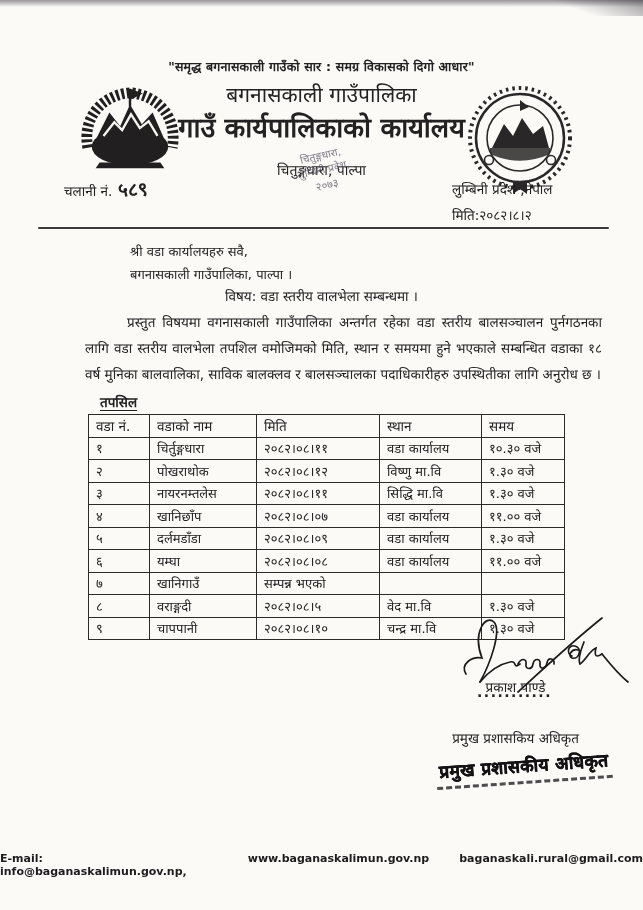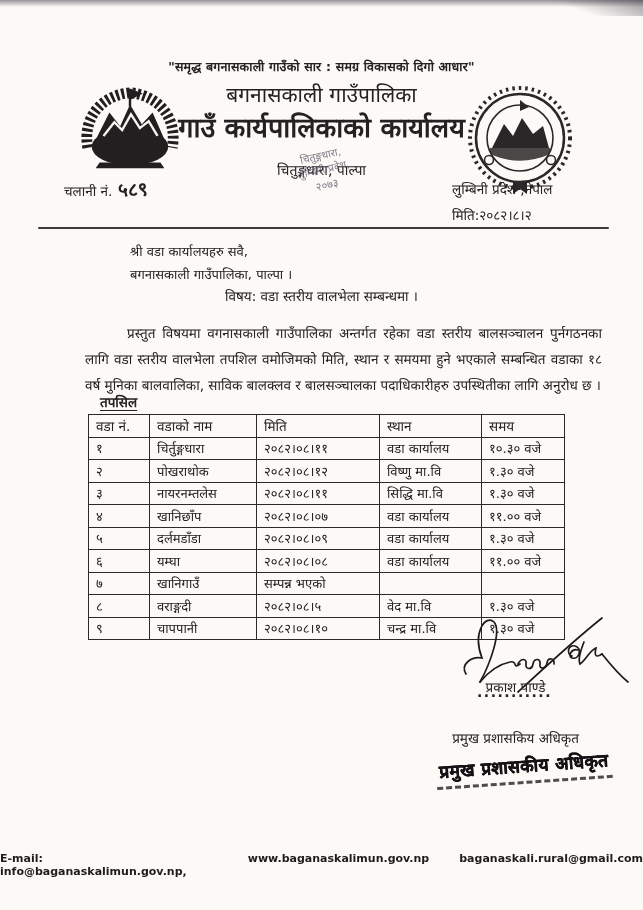--- a/index.html
+++ b/index.html
@@ -40,21 +40,21 @@
   .refblock .dispatch-no { font-size:19px; font-weight:600; display:inline-block;
     transform:rotate(-2deg); margin-left:6px; }
   .dateblock { position:absolute; left:452px; top:176px; font-size:13.5px; line-height:26px; }
 
   .rule { position:absolute; top:227px; left:38px; width:571px; height:2px;
     background:#3c3a3b; border-radius:2px; }
 
   .addr { position:absolute; left:85px; top:240px; font-size:13px; line-height:23px;margin-left:45px; }
   .subject { top:287px; font-size:13.5px; }
 
-  .bodytext { position:absolute; left:85px; top:320px; width:517px;
+  .bodytext { position:absolute; left:85px; top:309px; width:517px;
     font-size:13.5px; line-height:26px; text-align:justify; text-indent:42px; }
 
   .tapasil { position:absolute; left:100px; top:393px; font-size:13.5px;
     font-weight:600; text-decoration:underline; text-underline-offset:3px; }
 
   table.sched { position:absolute; left:88px; top:414px; width:476px;
     border-collapse:collapse; font-size:13px; table-layout:fixed; }
   table.sched th, table.sched td {
     border:1.6px solid #2c2a2b; padding:1px 7px; height:22.5px;
     text-align:left; font-weight:normal; overflow:hidden; white-space:nowrap; }

